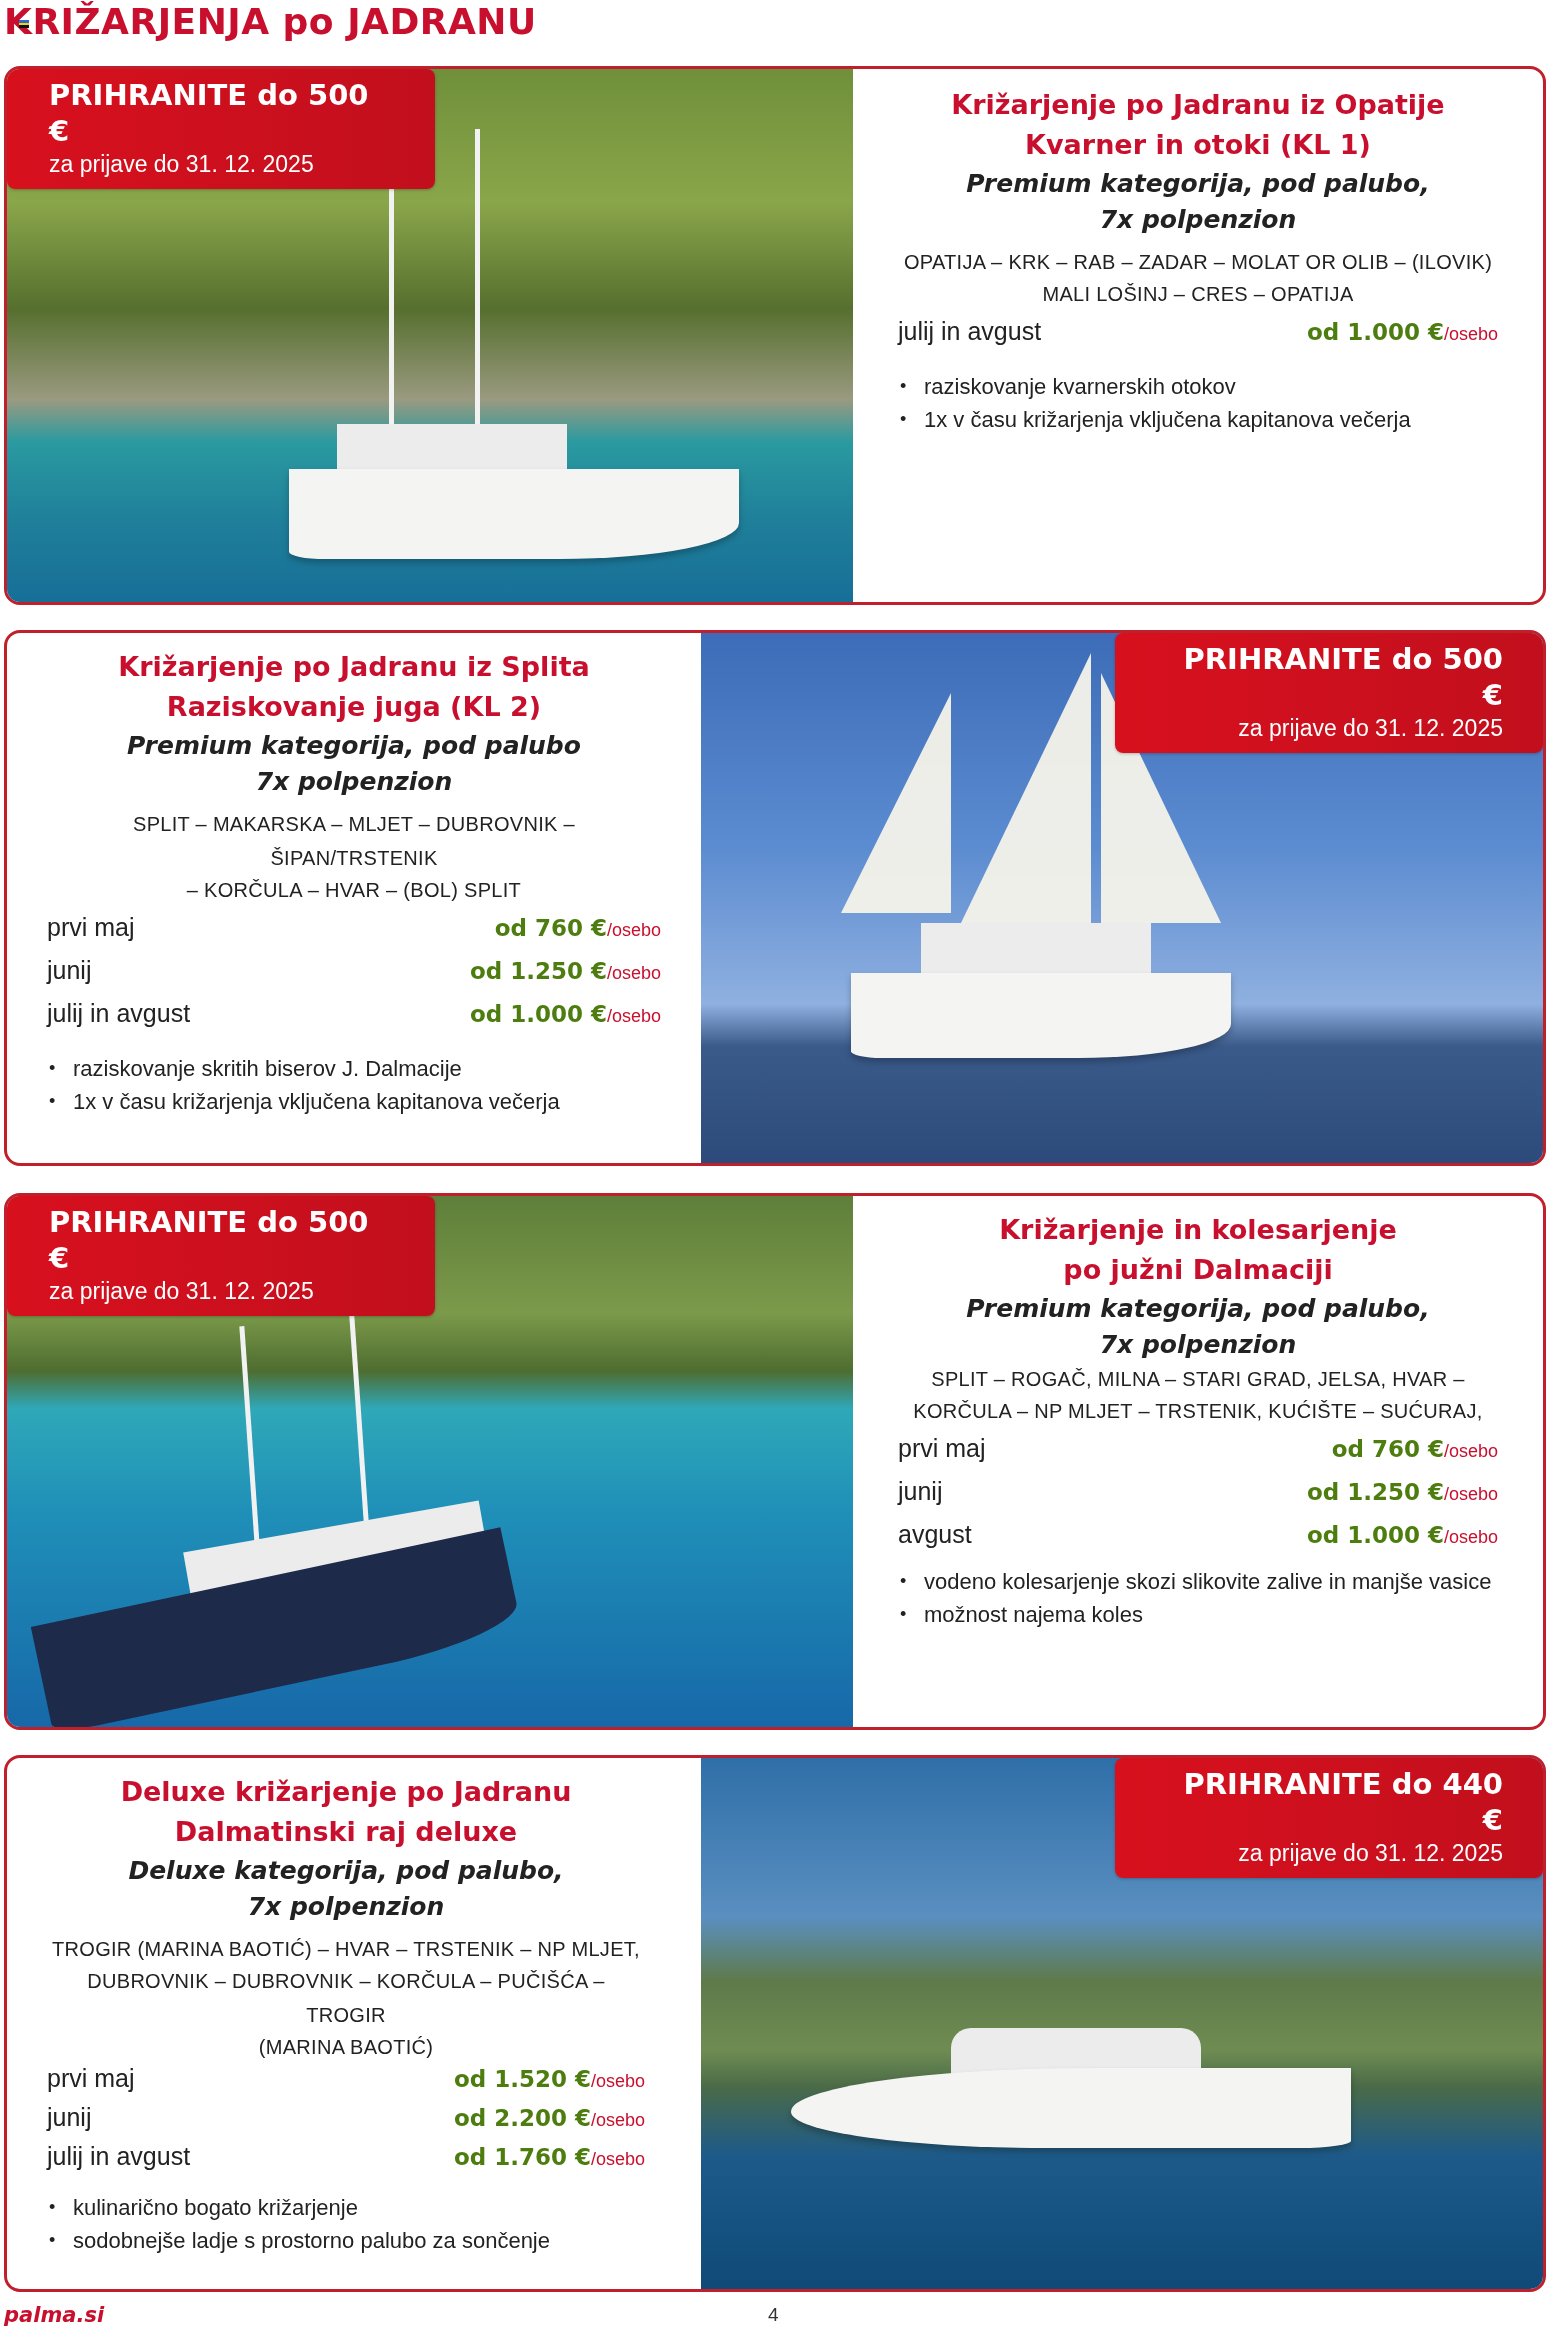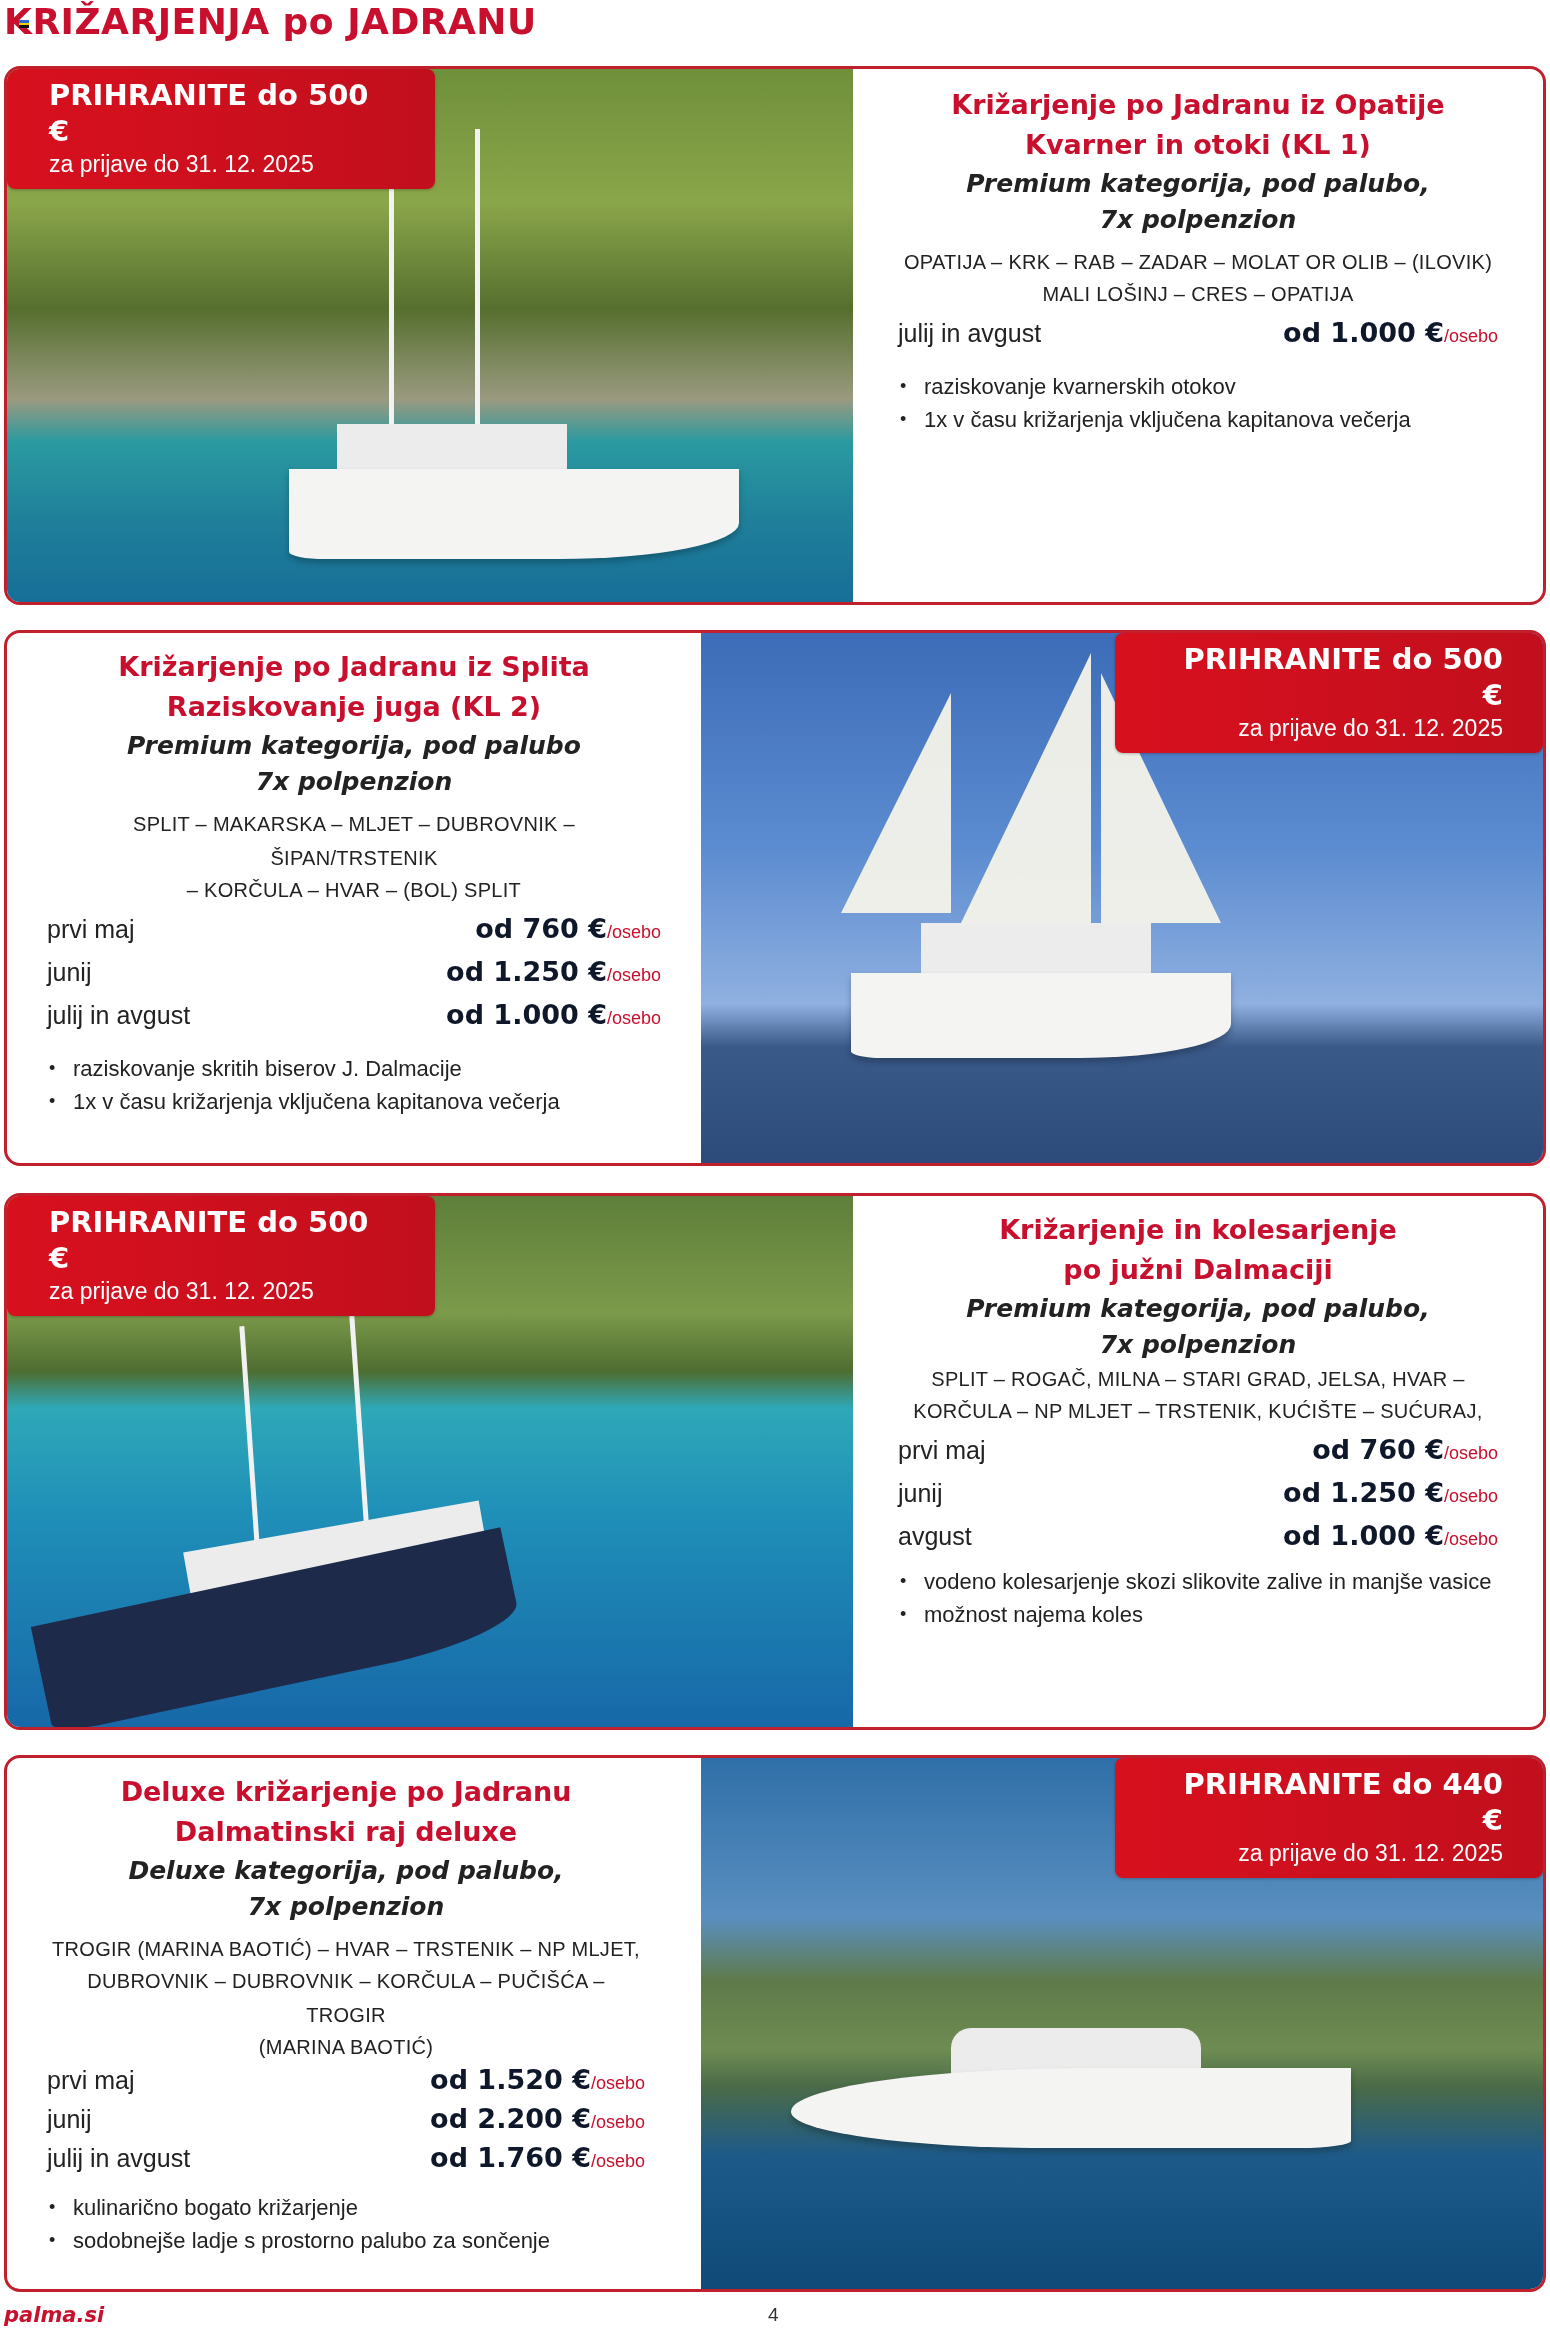--- a/index.html
+++ b/index.html
@@ -41,21 +41,21 @@
     .t-cat {
       text-align: center; color: #222; font-family: "DejaVu Sans", sans-serif; font-weight: bold; font-style: italic;
       font-size: 25px; line-height: 34px; margin-top: 2px;
     }
     .t-route {
       text-align: center; color: #222; font-size: 20px; line-height: 34px; margin-top: 8px; letter-spacing: 0.3px;
     }
     .prices { margin-top: 6px; }
     .price-row { display: flex; justify-content: space-between; align-items: baseline; height: 43px; }
     .price-row .season { font-size: 25px; color: #222; }
-    .price-row .amt { color: #0f172a; font-family: "DejaVu Sans", sans-serif; font-weight: bold; font-size: 27px; }
+    .price-row .amt { color: #4d7c0f; font-family: "DejaVu Sans", sans-serif; font-weight: bold; font-size: 23px; }
     .price-row .per { color: #c8102e; font-size: 18px; }
     .bullets { margin-top: 10px; list-style: none; }
     .bullets li { position: relative; padding-left: 26px; font-size: 22px; line-height: 33px; color: #222; }
     .bullets li::before { content: "•"; position: absolute; left: 2px; top: 0; font-size: 18px; }
 
     .footer-logo {
       position: absolute; left: 4px; top: 2303px; color: #c8102e; font-family: "DejaVu Sans", sans-serif;
       font-weight: bold; font-style: italic; font-size: 21px;
     }
     .page-number { position: absolute; left: 768px; top: 2304px; font-size: 19px; color: #333; }

